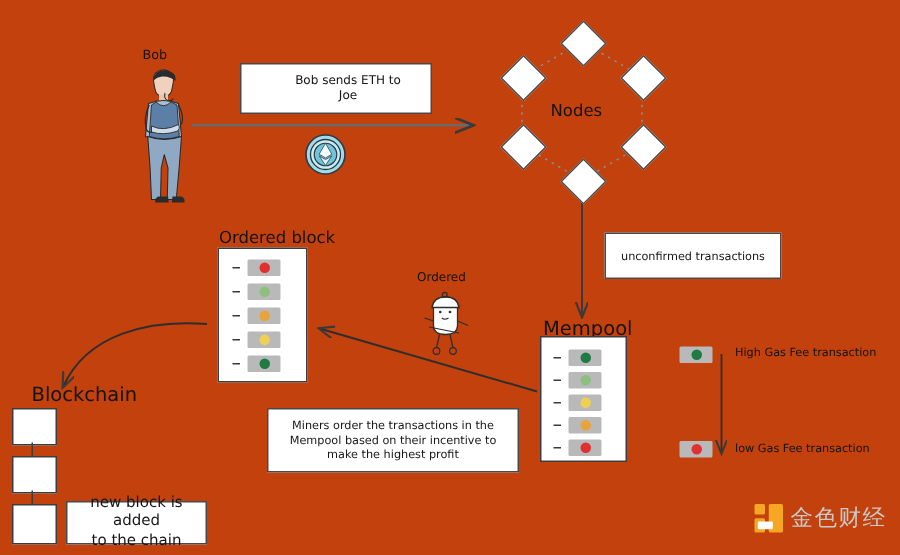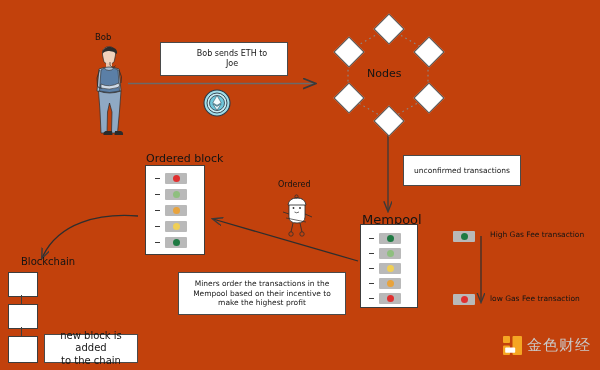--- a/index.html
+++ b/index.html
@@ -214,21 +214,21 @@
 
   <div class="tbox" style="left:178px;top:272px;width:166px;height:41px;font-size:7.5px;">
     <span>
       <span>Miners order the transactions in the</span>
       <span>Mempool based on their incentive to</span>
       <span>make the highest profit</span>
     </span>
   </div>
 
 
-  <div class="lbl" style="left:5px;top:256px;font-size:10px;padding-left:16px;">Blockchain</div>
+  <div class="lbl" style="left:5px;top:256px;font-size:13px;padding-left:16px;">Blockchain</div>
   <div class="blk" style="left:8px;top:272px;width:28px;height:23px;"></div>
   <div class="blklink" style="left:21px;top:295px;height:9px;"></div>
   <div class="blk" style="left:8px;top:304px;width:28px;height:23px;"></div>
   <div class="blklink" style="left:21px;top:327px;height:9px;"></div>
   <div class="blk" style="left:8px;top:336px;width:28px;height:25px;"></div>
 
   <div class="tbox" style="left:44px;top:334px;width:92px;height:27px;font-size:10px;">
     <span>
       <span>new block is added</span>
       <span>to the chain</span>

